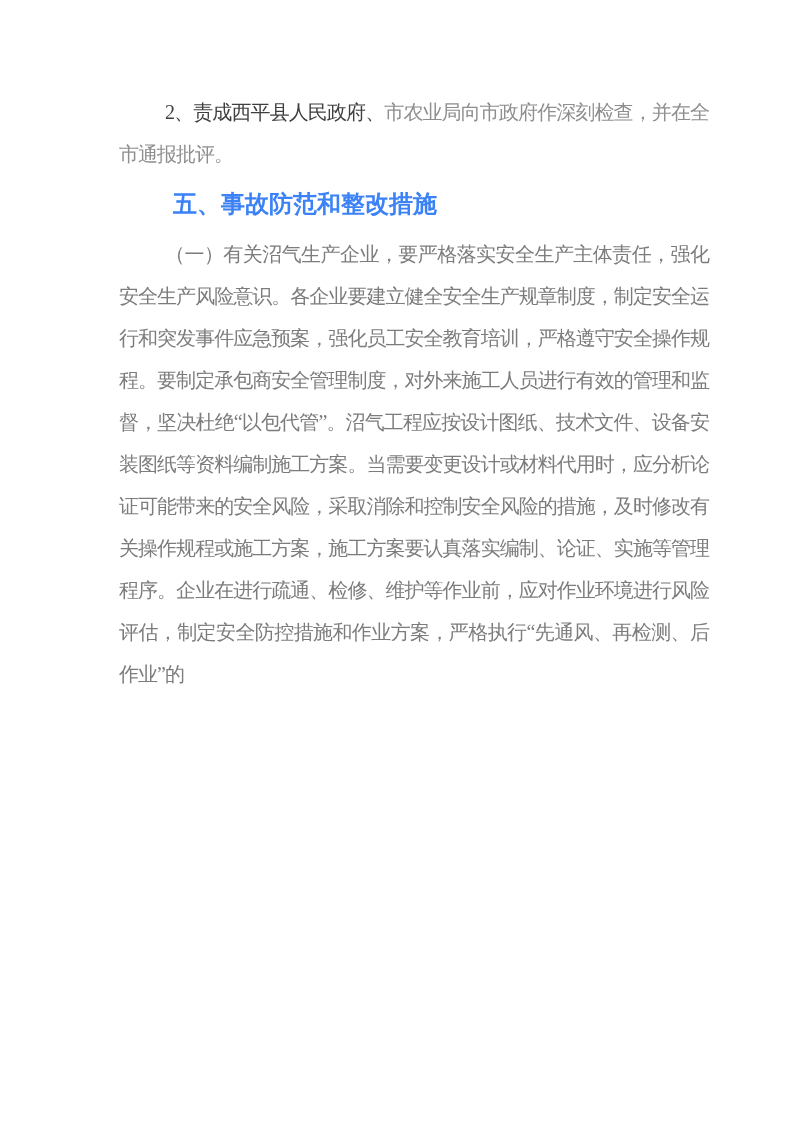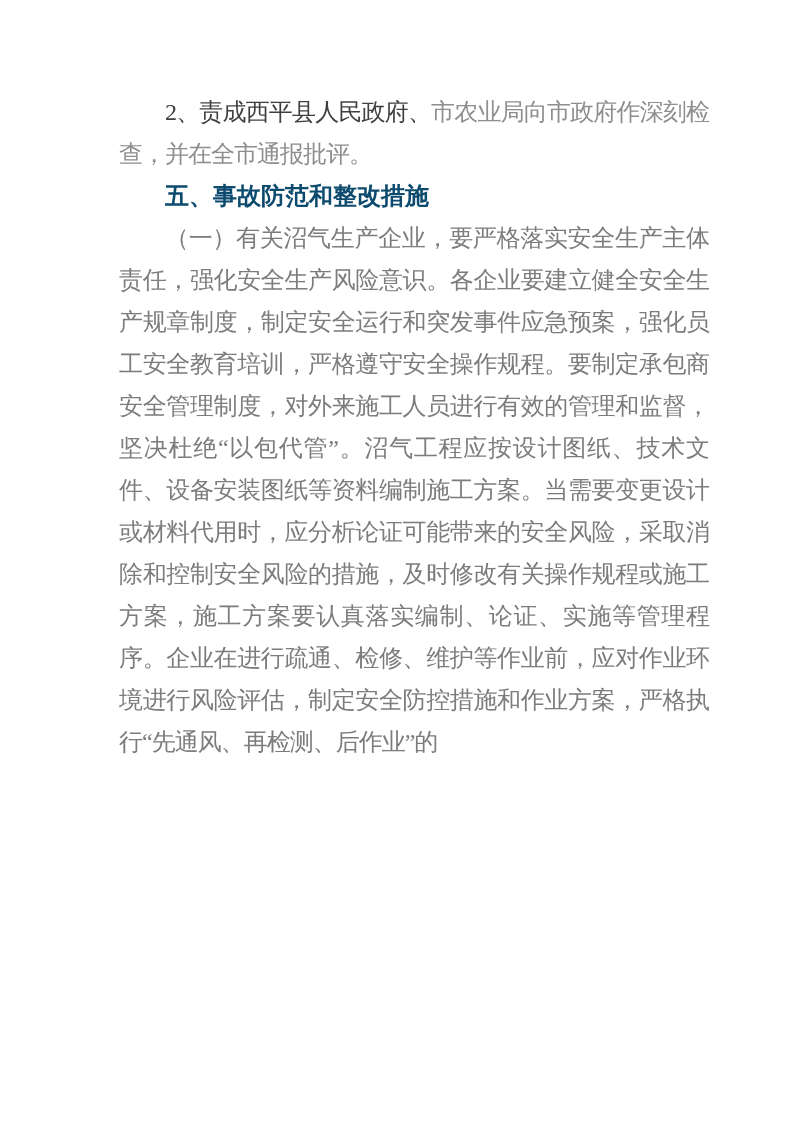--- a/index.html
+++ b/index.html
@@ -16,40 +16,40 @@
     font-family: "Liberation Serif", "DejaVu Serif", serif;
   }
   .content {
     position: absolute;
     left: 119px;
     top: 91px;
     width: 590px;
   }
   .para {
     margin: 0;
-    font-size: 24px;
+    font-size: 20px;
     line-height: 42px;
     letter-spacing: -1px;
     text-align: justify;
     text-indent: 46px;
     color: #7c7c7c;
   }
   .para .lead-seg {
     color: #3f3f3f;
   }
   .para .rest-seg {
     color: #8e8e8e;
   }
   .section-heading {
-    margin: 0;
+    margin: 8px;
     font-size: 24px;
     line-height: 42px;
     font-weight: bold;
     text-indent: 46px;
-    color: #0c4a6e;
+    color: #3b82f6;
     letter-spacing: 0;
     font-family: "Liberation Sans", "DejaVu Sans", sans-serif;
   }
 </style>
 </head>
 <body>
 
 <div class="page">
   <div class="content">
 

